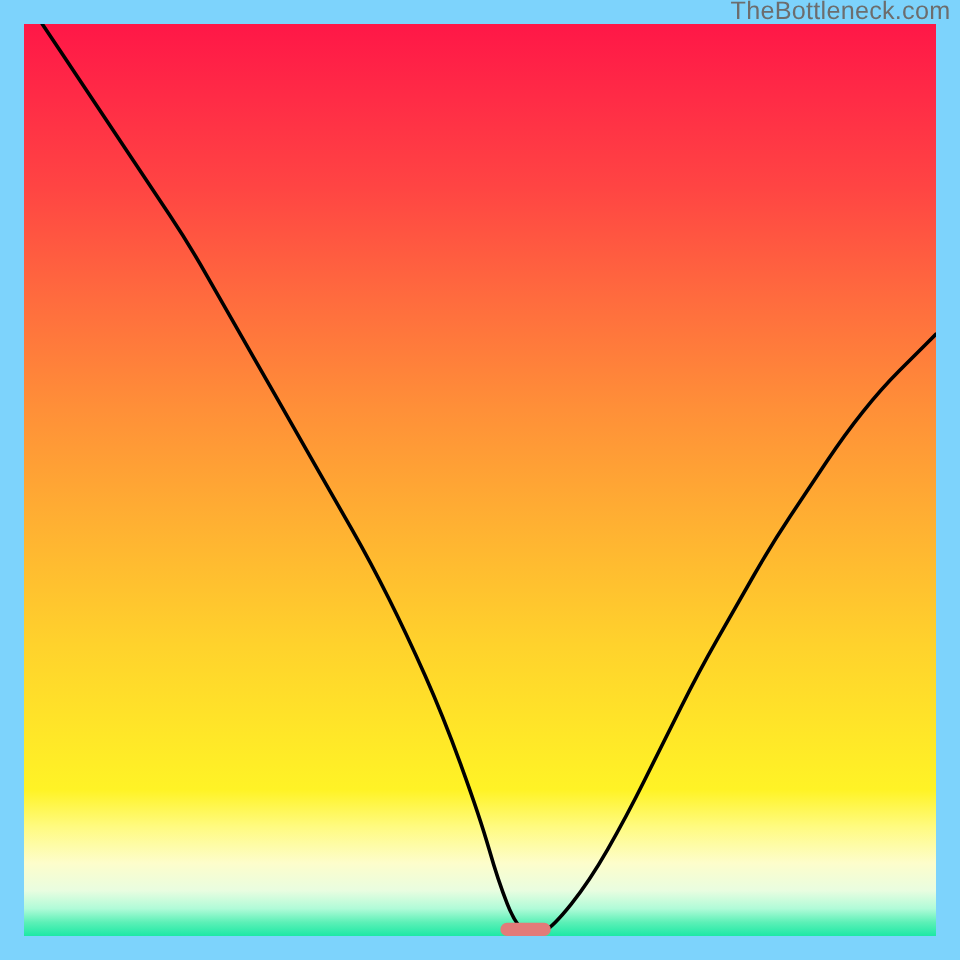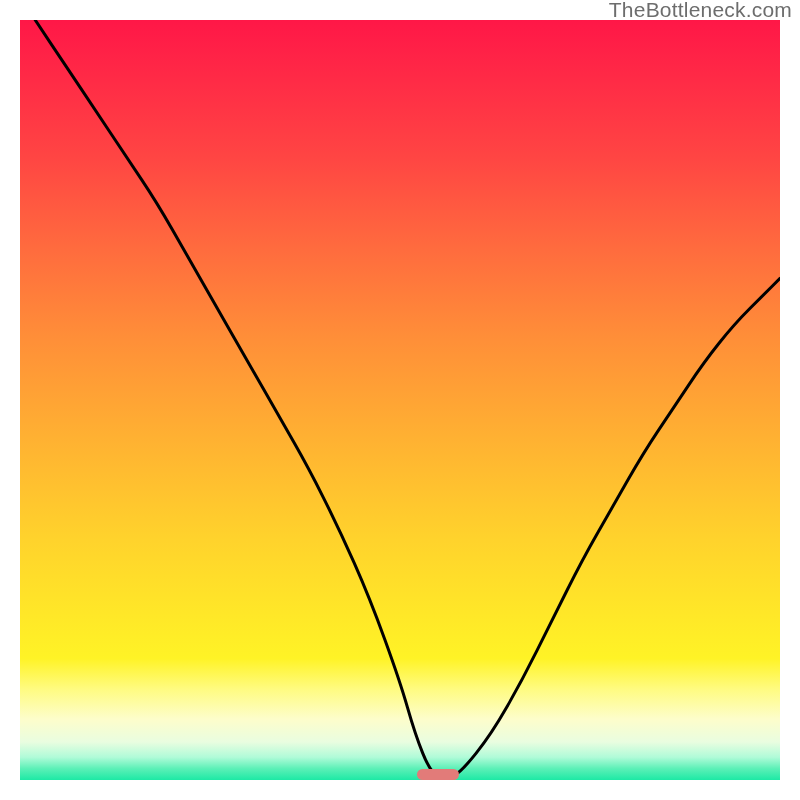--- a/index.html
+++ b/index.html
@@ -9,21 +9,21 @@
     height: 800px;
     background: #000;
     overflow: hidden;
   }
   .frame {
     position: absolute;
     left: 0;
     top: 0;
     width: 800px;
     height: 800px;
-    background: #ffffff;
+    background: #7dd3fc;
     text-align: right;
   }
   .plot {
     position: absolute;
     left: 20px;
     top: 20px;
     width: 760px;
     height: 760px;
     overflow: hidden;
   }

